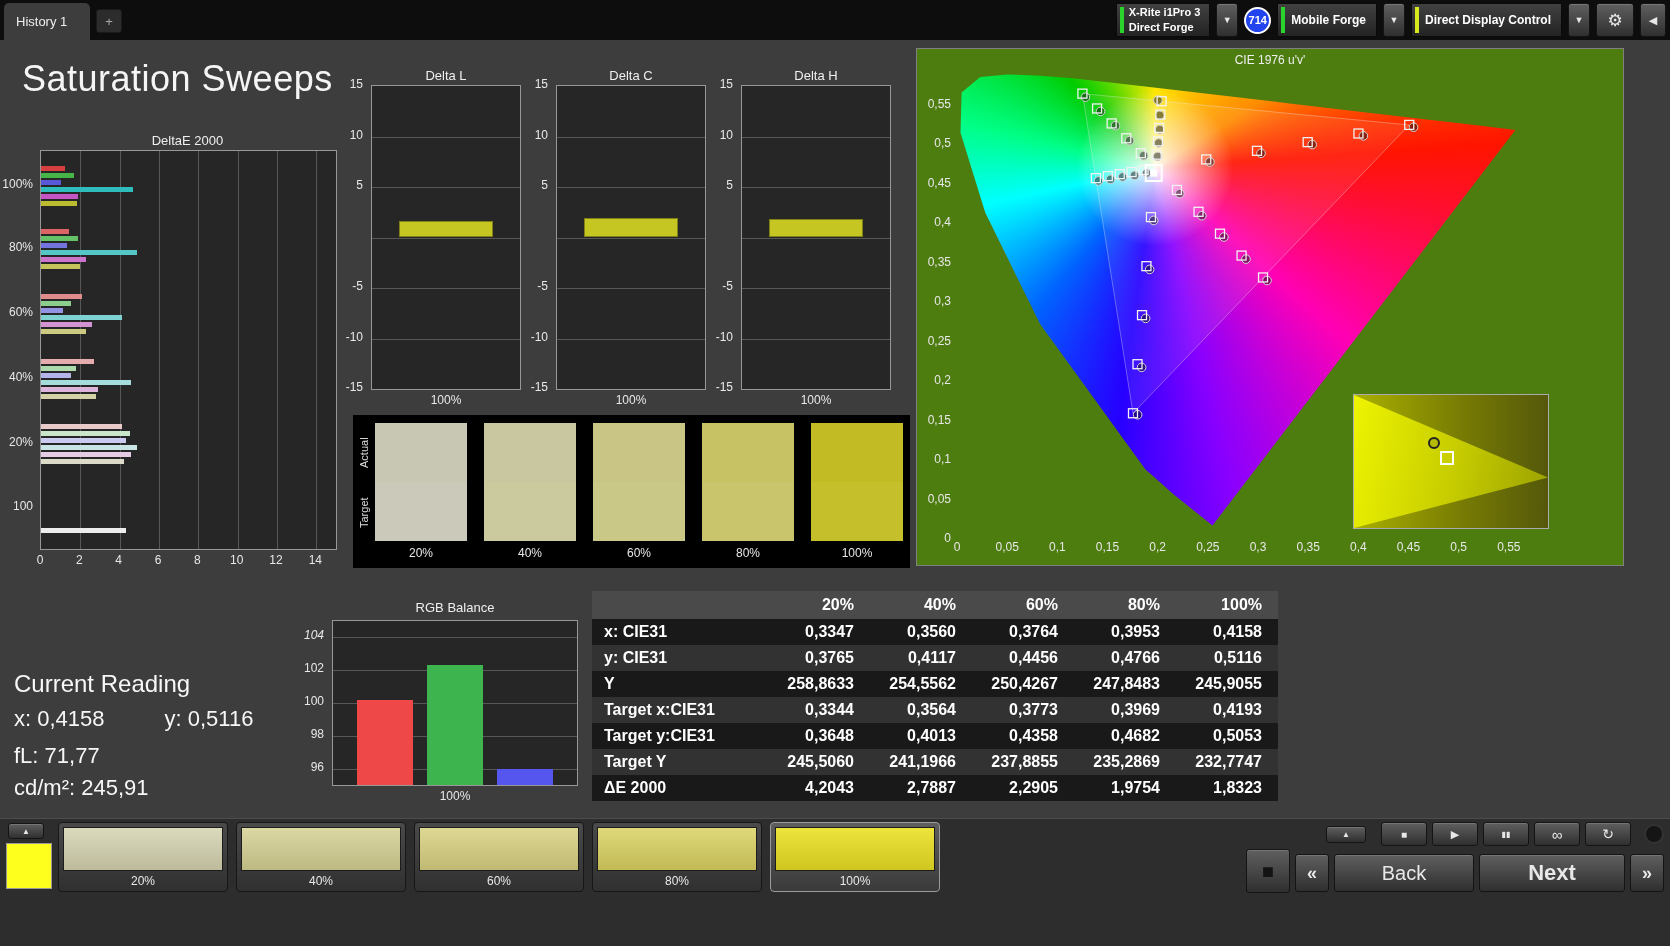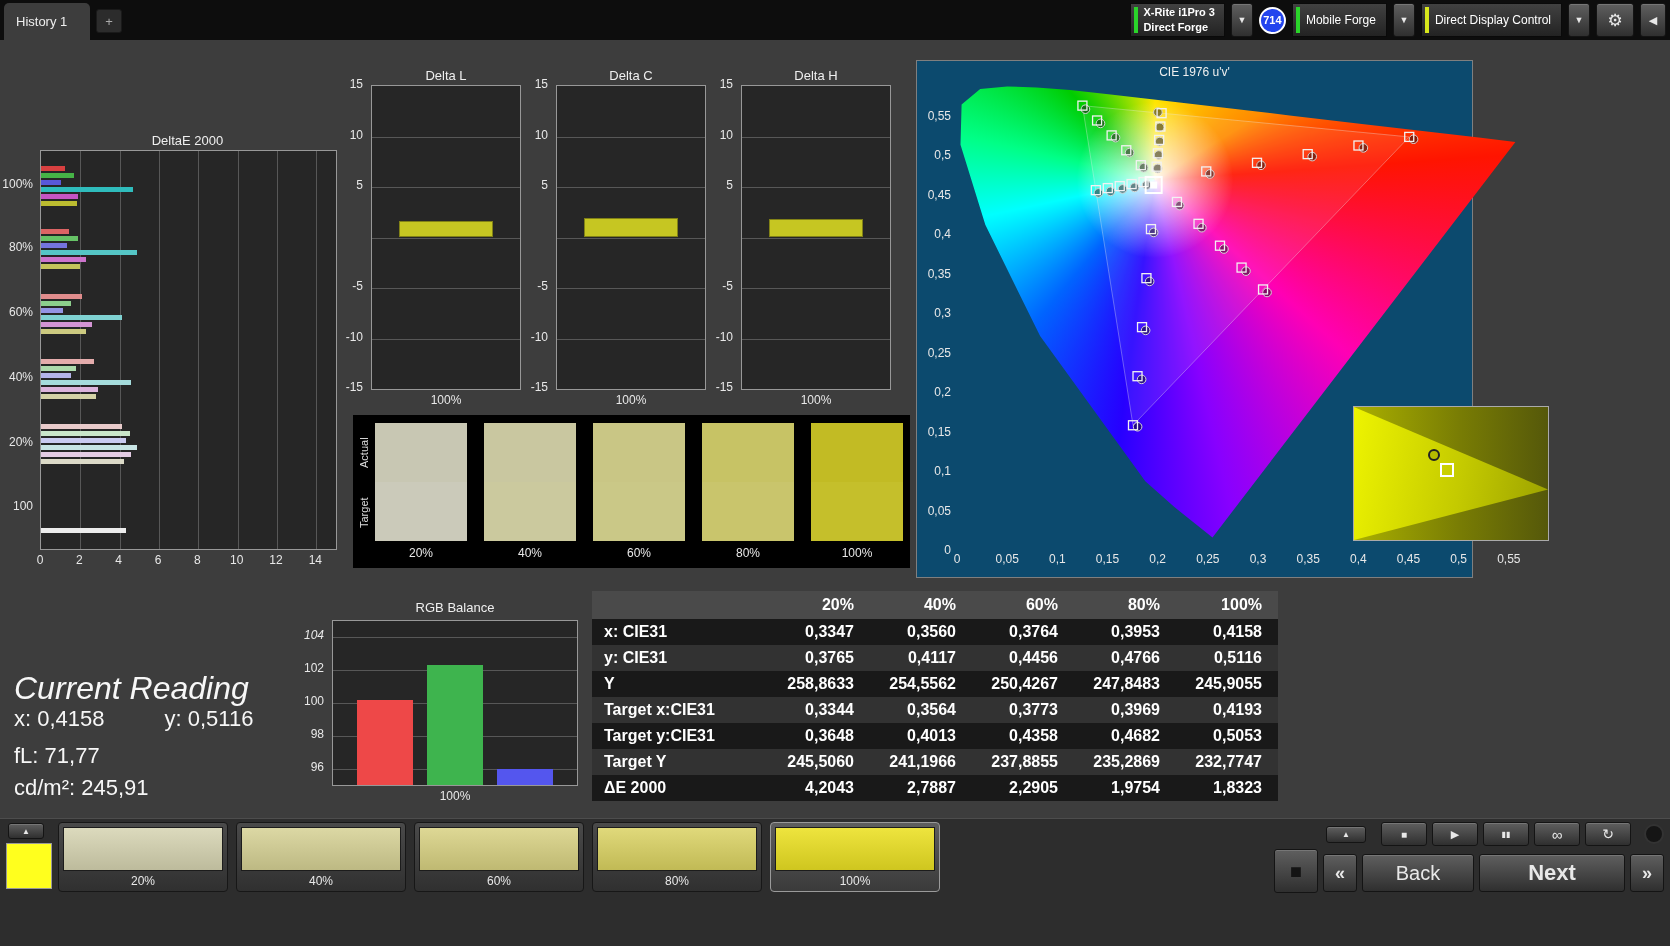--- a/index.html
+++ b/index.html
@@ -11,21 +11,21 @@
                border-radius:5px 5px 0 0;display:flex;align-items:center;padding-left:12px;
                box-sizing:border-box;font-size:13px;color:#eee;}
   #add-tab{position:absolute;left:96px;top:9px;width:24px;height:22px;background:#2c2c2c;border:1px solid #1a1a1a;
            border-radius:3px;display:flex;align-items:center;justify-content:center;font-size:13px;color:#aaa;}
   #topbar-right{position:absolute;right:4px;top:2px;height:36px;display:flex;align-items:center;gap:6px;}
   .dd{height:34px;display:flex;align-items:center;background:linear-gradient(#414141,#232323);
       border:1px solid #0a0a0a;box-sizing:border-box;}
   .dd-accent{width:4px;height:26px;margin-left:3px;}
   .dd-lines{display:flex;flex-direction:column;justify-content:center;padding:0 9px 0 5px;}
   .dd-lines span{display:block;font-size:11px;font-weight:bold;line-height:1.35;color:#fff;white-space:nowrap;}
-  .dd-single{font-size:12px;font-weight:normal;padding:0 10px 0 6px;white-space:nowrap;}
+  .dd-single{font-size:12px;font-weight:bold;padding:0 10px 0 6px;white-space:nowrap;}
   .btn{background:linear-gradient(#5f5f5f,#2f2f2f);border:1px solid #141414;border-radius:3px;color:#e8e8e8;
        display:flex;align-items:center;justify-content:center;box-shadow:inset 0 1px 0 rgba(255,255,255,0.15);
        box-sizing:border-box;cursor:default;}
   .dd-arrow{width:22px;height:34px;font-size:9px;}
   #badge{width:27px;height:27px;border-radius:50%;background:#2244ee;border:2px solid #fff;box-sizing:border-box;
          display:flex;align-items:center;justify-content:center;font-size:11px;font-weight:bold;}
   #gear-btn{width:38px;height:34px;font-size:17px;}
   #collapse-btn{width:26px;height:34px;font-size:11px;}
   
   .plot{position:absolute;background:#262626;border:1px solid #989898;box-sizing:content-box;overflow:hidden;}
@@ -49,41 +49,41 @@
   .delta-ylabels{position:absolute;left:-34px;top:17px;width:30px;height:303px;}
   .delta-xlabel{position:absolute;top:325px;left:0;width:150px;text-align:center;font-size:12px;color:#e8e8e8;}
   .delta-bar{position:absolute;left:18%;width:64%;border:1px solid rgba(0,0,0,0.35);box-sizing:border-box;}
   
   #swatch-strip{position:absolute;left:353px;top:415px;width:557px;height:153px;background:#000;}
   .sw-patch{position:absolute;width:92px;height:59px;}
   .sw-label{position:absolute;top:131px;width:92px;text-align:center;font-size:12px;color:#e8e8e8;}
   .sw-rowlabel{position:absolute;left:3px;width:16px;height:56px;writing-mode:vertical-rl;transform:rotate(180deg);
                font-size:11px;color:#ddd;display:flex;align-items:center;justify-content:center;}
   
-  #cie-panel{position:absolute;left:916px;top:60px;width:557px;height:518px;background:#0c4a6e;
+  #cie-panel{position:absolute;left:916px;top:48px;width:708px;height:518px;background:#4d7c0f;
              border:1px solid #7f7f7f;box-sizing:border-box;}
   #cie-title{top:4px;left:0;width:100%;font-size:12px;}
   #cie-plot{position:absolute;left:40px;top:15px;width:590px;height:474px;}
   #cie-fill{position:absolute;left:0;top:0;width:590px;height:474px;}
   #cie-svg{position:absolute;left:0;top:0;}
   #cie-ylabels{position:absolute;left:0;top:15px;width:38px;height:474px;}
   #cie-xlabels{position:absolute;left:40px;top:491px;width:590px;height:16px;}
   #cie-inset{position:absolute;left:436px;top:345px;width:194px;height:133px;border:1px solid #aaa;
              background:linear-gradient(to right,#aab000 0%,#787c04 55%,#55580a 100%);overflow:hidden;}
   .inset-bright{position:absolute;left:0;top:0;right:0;bottom:0;
                 background:linear-gradient(100deg,#eef400,#c4ca00 55%,#9aa000);
                 clip-path:polygon(0 0,100% 62%,0 100%);}
   .inset-circle{position:absolute;width:8px;height:8px;border-radius:50%;border:2px solid #222;
                 background:rgba(0,0,0,0.12);transform:translate(-50%,-50%);}
   .inset-square{position:absolute;width:10px;height:10px;border:2px solid #fff;transform:translate(-50%,-50%);}
   
   .stat{position:absolute;color:#f7f7f7;}
   #stat-avg{left:10px;top:586px;width:300px;text-align:center;font-size:24px;}
   #stat-max{left:10px;top:624px;width:300px;text-align:center;font-size:24px;}
-  #stat-current{left:14px;top:670px;font-size:32px;font-style:italic;}
+  #stat-current{left:14px;top:670px;font-size:24px;}
   #stat-xy{left:14px;top:706px;font-size:22px;}
   #stat-xy .sep{display:inline-block;width:60px;}
   #stat-fl{left:14px;top:743px;font-size:22px;}
   #stat-cd{left:14px;top:775px;font-size:22px;}
   
   #rgb-block{position:absolute;left:330px;top:600px;width:250px;height:205px;}
   #rgb-title{top:0;left:0;width:250px;}
   #rgb-plot{position:absolute;left:2px;top:20px;width:244px;height:164px;background:#262626;border:1px solid #989898;}
   #rgb-ylabels{position:absolute;left:-30px;top:20px;width:28px;height:164px;}
   #rgb-xlabel{position:absolute;top:189px;left:0;width:250px;text-align:center;font-size:12px;color:#e8e8e8;}
@@ -108,21 +108,21 @@
   .patch-selected{border-color:#9a9a9a;background:linear-gradient(#5e5e5e,#3a3a3a);}
   #dock-right{position:absolute;right:6px;top:3px;}
   #transport-row{display:flex;gap:5px;align-items:center;justify-content:flex-end;}
   #dock-up-right{width:40px;height:17px;font-size:8px;margin-right:10px;}
   #transport-row-btns{display:flex;gap:5px;}
   .t-btn{width:46px;height:24px;}
   #status-light{width:20px;height:20px;border-radius:50%;background:#151515;border:2px solid #333;margin-left:8px;box-sizing:border-box;}
   #nav-row{display:flex;gap:5px;margin-top:3px;justify-content:flex-end;align-items:flex-start;}
   #patch-window-btn{width:44px;height:44px;font-size:15px;color:#141414;}
   #prev-page-btn,#next-page-btn{width:34px;height:38px;font-size:18px;font-weight:bold;margin-top:5px;}
-  #back-btn{width:112px;height:38px;font-size:20px;margin-top:5px;}
+  #back-btn{width:140px;height:38px;font-size:20px;margin-top:5px;}
   #next-btn{width:146px;height:38px;font-size:22px;font-weight:bold;margin-top:5px;}
 </style>
 </head>
 <body>
 
 <div id="root">
 
   <div id="topbar">
     <div id="history-tab">
       <span>History 1</span>
@@ -146,20 +146,21 @@
       <div class="dd" id="display-widget">
         <div class="dd-accent" id="display-accent" style="background: rgb(216, 232, 28);"></div>
         <span class="dd-single">Direct Display Control</span>
       </div>
       <div class="dd-arrow btn">▼</div>
       <div id="gear-btn" class="btn">⚙</div>
       <div id="collapse-btn" class="btn">◀</div>
     </div>
   </div>
 
+  <div id="page-title">Saturation Sweeps</div>
 
   <div id="de-title" class="chart-title">DeltaE 2000</div>
   <div id="de-ylabels">
       <div class="tick-label" style="right: 5px; top: 27px;">100%</div>
       <div class="tick-label" style="right: 5px; top: 90px;">80%</div>
       <div class="tick-label" style="right: 5px; top: 155px;">60%</div>
       <div class="tick-label" style="right: 5px; top: 220px;">40%</div>
       <div class="tick-label" style="right: 5px; top: 285px;">20%</div>
       <div class="tick-label" style="right: 5px; top: 349px;">100</div>
     </div>

